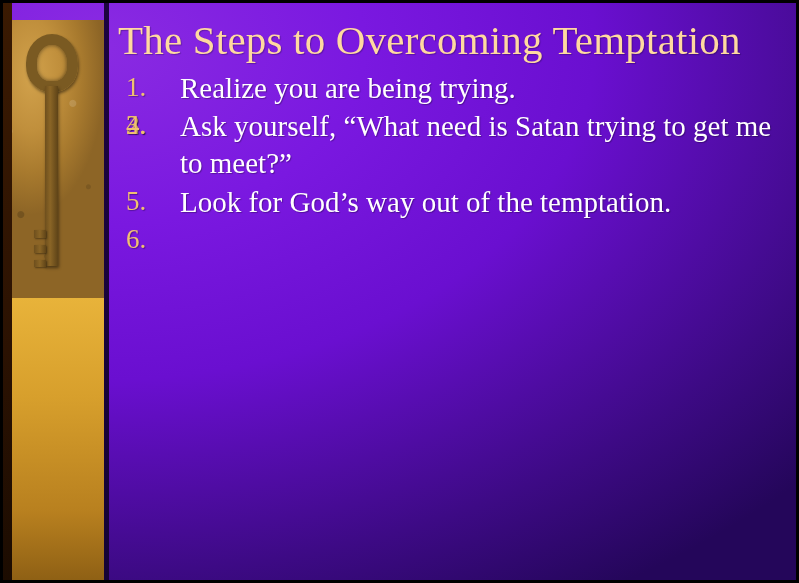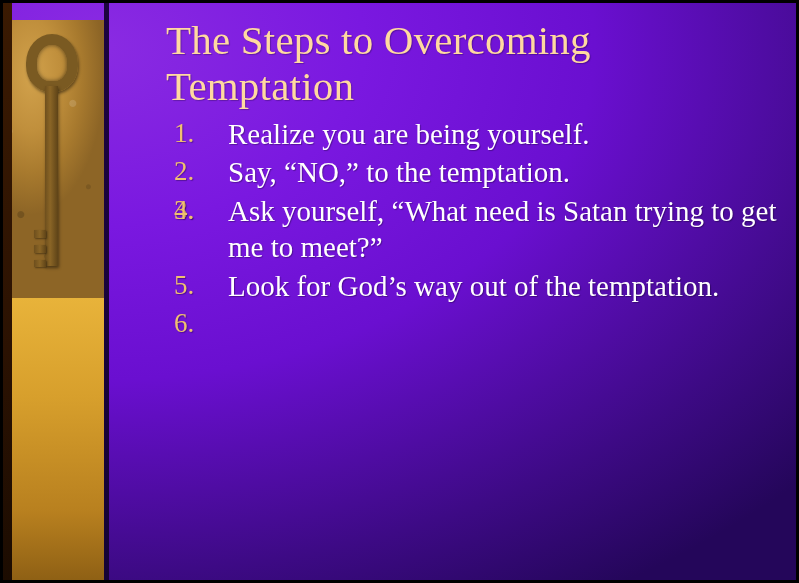--- a/index.html
+++ b/index.html
@@ -129,21 +129,20 @@
   
   .content {
     position: absolute;
     left: 109px;
     top: 0;
     right: 0;
     bottom: 0;
     z-index: 10;
     padding: 18px 12px 0 9px;
     box-sizing: border-box;
-    margin-left: 48px;
   }
   .slide-title {
     color: #ffd9a0;
     font-size: 41px;
     line-height: 1.12;
     font-weight: normal;
     margin: 0 0 6px 0;
     letter-spacing: 0.2px;
     text-shadow: 1px 1px 1px rgba(0,0,0,0.25);
   }
@@ -193,25 +192,24 @@
     <div class="gold-panel"></div>
   </div>
   <div class="left-edge-strip"></div>
   <div class="col-divider"></div>
 
   <div class="content">
     <h1 class="slide-title">The Steps to Overcoming Temptation</h1>
     <ol class="steps">
       <li>
         <span class="num">1.</span>
-        <span>Realize you are being yourself.</span>
+        <span>Realize you are being trying.</span>
       </li>
       <li>
         <span class="num">2.</span>
-        <span>Say, “NO,” to the temptation.</span>
       </li>
       <li>
         <span class="num">3.</span>
       </li>
       <li>
         <span class="num">4.</span>
         <span>Ask yourself, “What need is Satan trying to get me to meet?”</span>
       </li>
       <li>
         <span class="num">5.</span>

